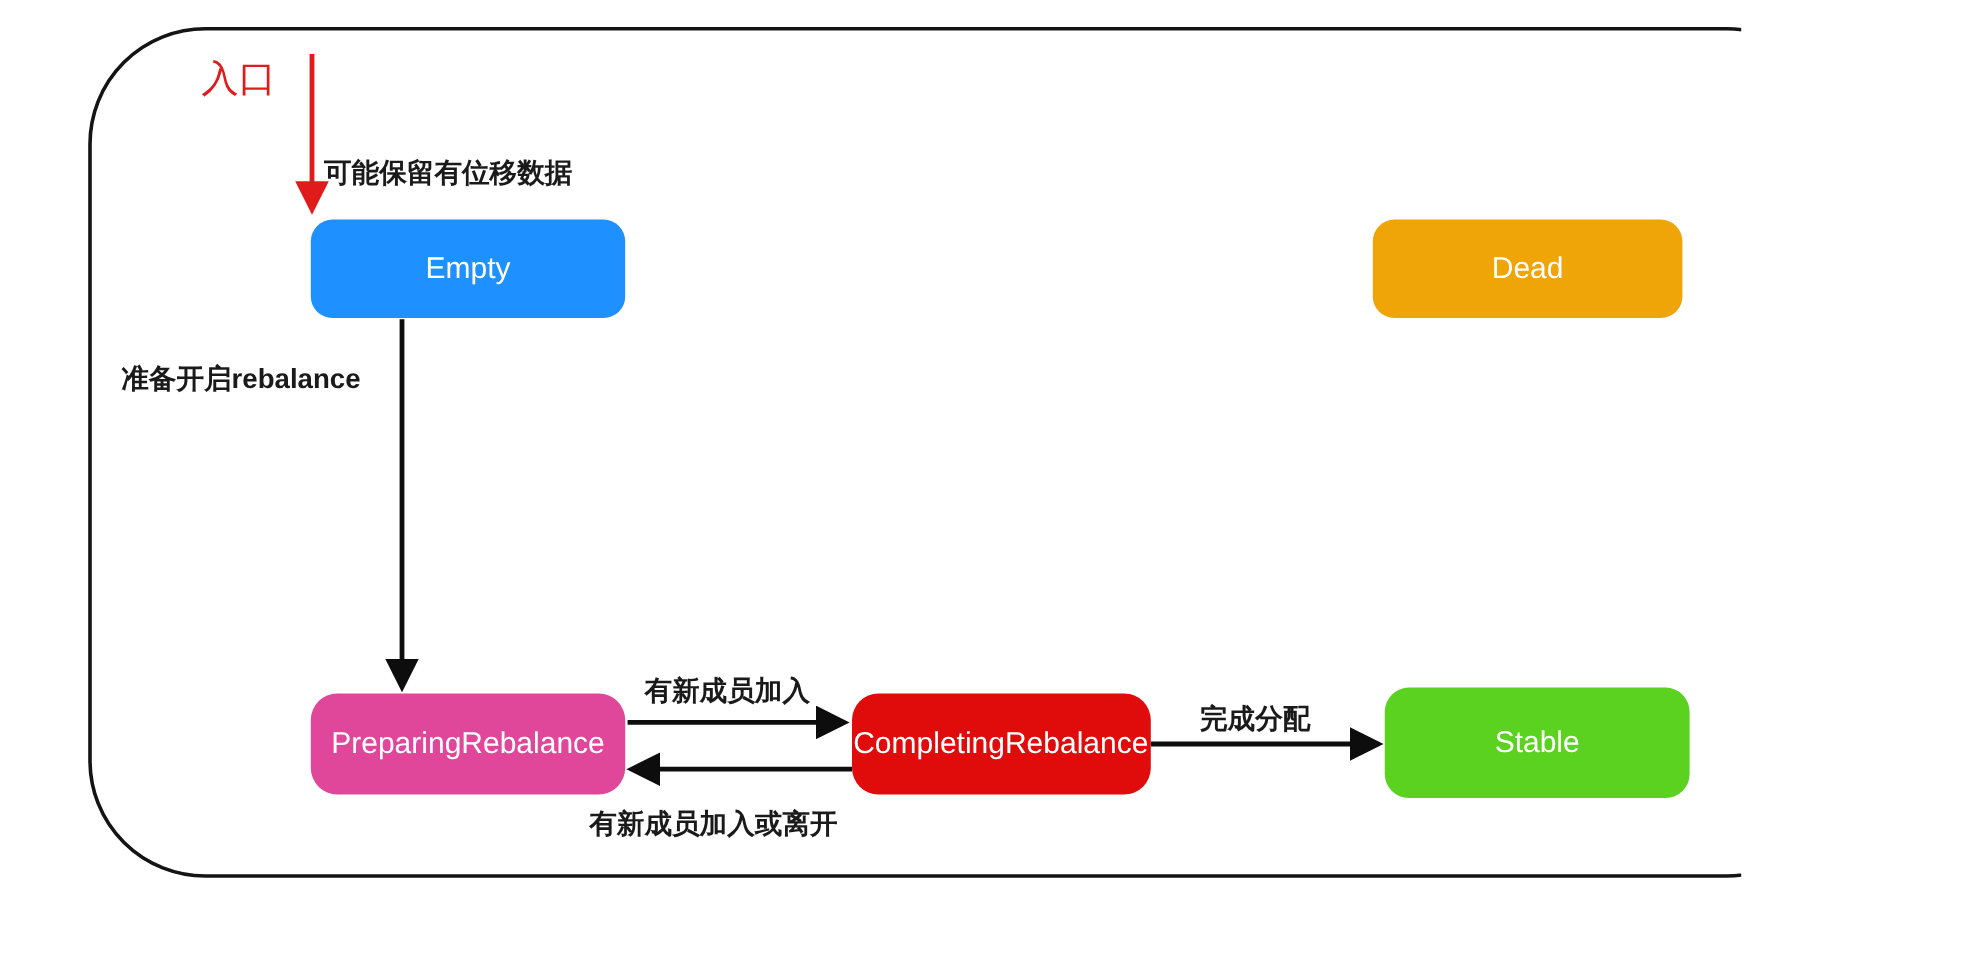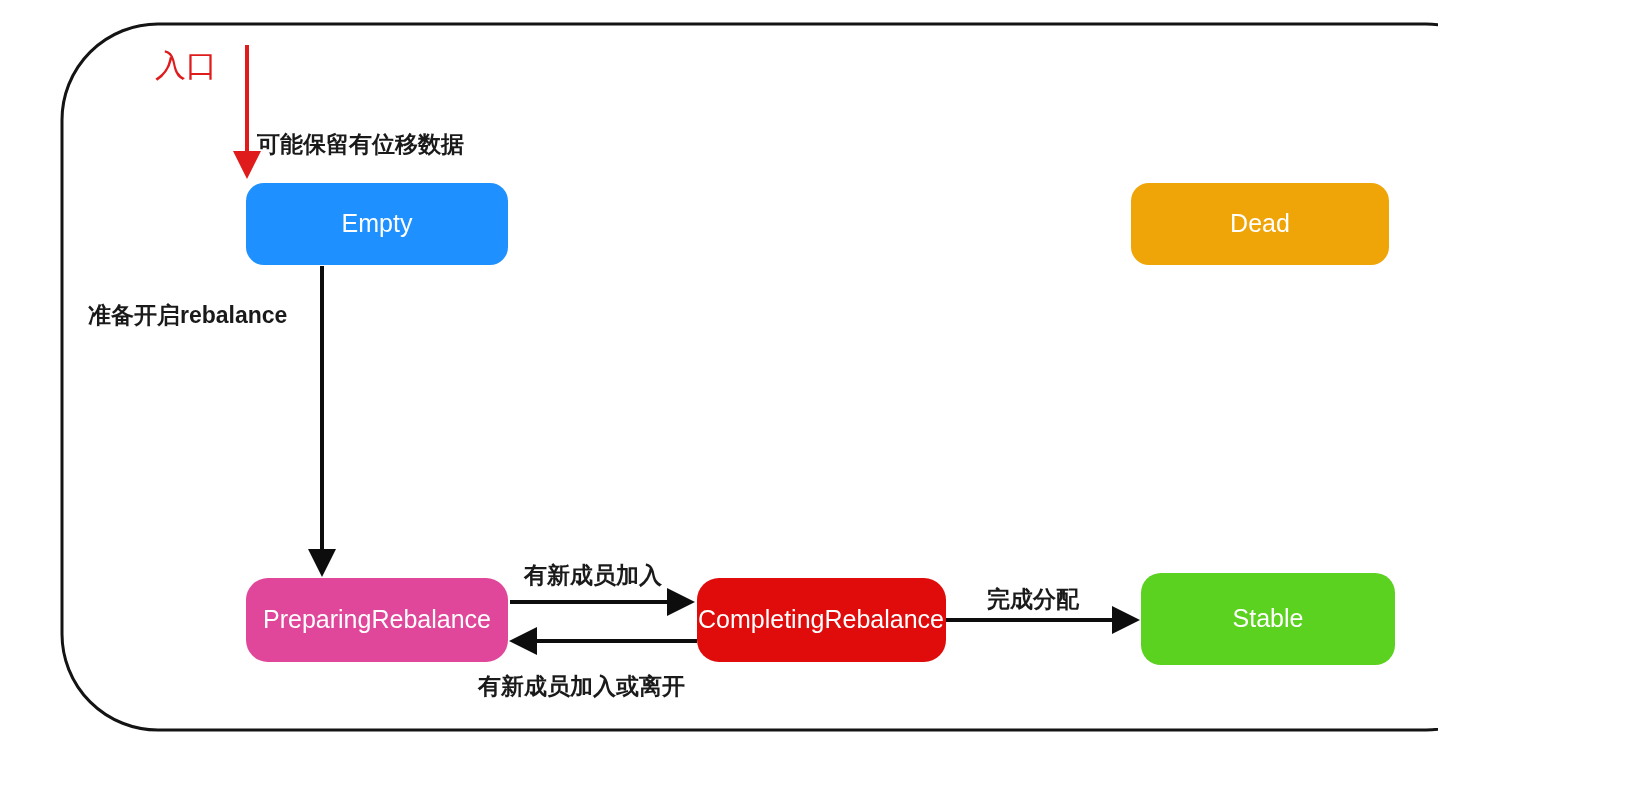--- a/index.html
+++ b/index.html
@@ -9,20 +9,21 @@
   }
   body {
     font-family: "Liberation Sans", "DejaVu Sans", sans-serif;
   }
   #canvas {
     position: relative;
     width: 1438px;
     height: 802px;
     background: #ffffff;
     overflow: hidden;
+    margin-left: 13px;
   }
   #diagram-svg {
     position: absolute;
     left: 0;
     top: 0;
     width: 1642px;
     height: 802px;
   }
   .node-label {
     font-family: "Liberation Sans", "DejaVu Sans", sans-serif;

